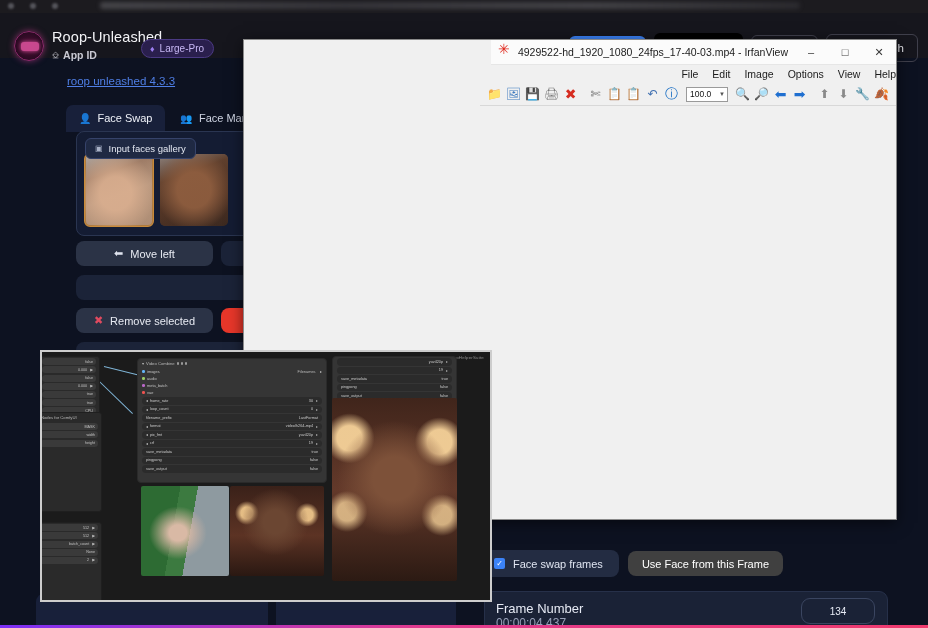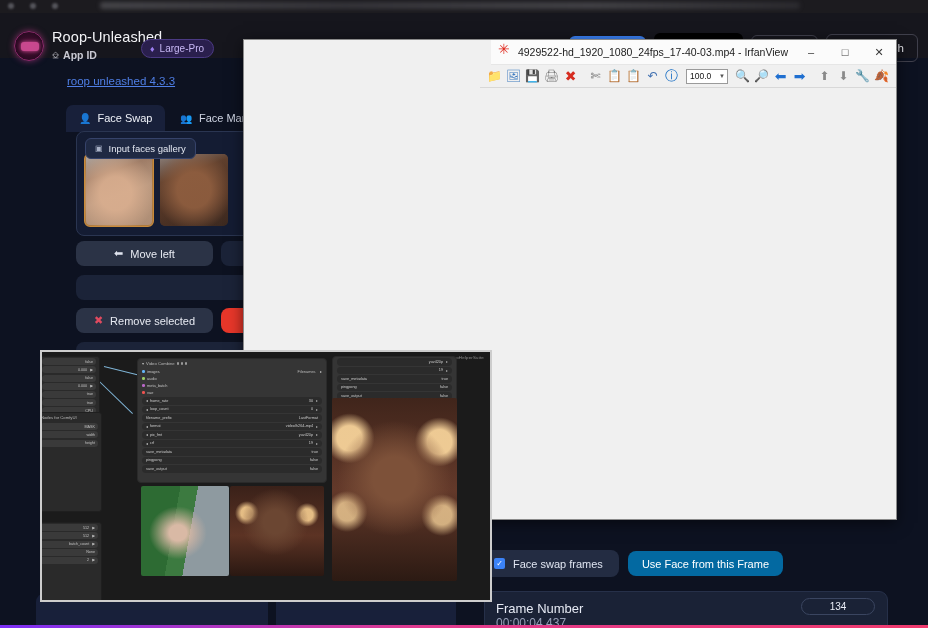--- a/index.html
+++ b/index.html
@@ -264,31 +264,31 @@
   }
   .chk { width:11px; height:11px; border-radius:2px; background:#3b82f6; color:#fff;
     font-size:8px; display:flex; align-items:center; justify-content:center; }
   .btn-refresh {
     display:flex; align-items:center; justify-content:center; gap:8px;
     background:#4a5468; color:#f1f3f8; border:none; border-radius:8px;
     height:27px; width:124px; font-size:11px; font-family:inherit; cursor:pointer;
   }
   .ref-ic { width:11px; height:11px; background:#5aa9f5; border-radius:2px; }
   .btn-useface {
-    background:#0369a1; color:#fff; border:none; border-radius:8px;
+    background:#404040; color:#fff; border:none; border-radius:8px;
     height:25px; padding:0 14px; font-size:11px; font-family:inherit; cursor:pointer;
   }
   .frame-card {
     position:absolute; left:484px; top:578px; width:404px; height:50px;
     background:#1a2236; border:1px solid #263049; border-radius:9px;
   }
   .frame-label { position:absolute; left:11px; top:9px; font-size:13px; color:#e6eaf4; }
   .frame-time { position:absolute; left:11px; top:24px; font-size:12px; color:#97a0b8; }
   .frame-num {
-    position:absolute; right:12px; top:6px; width:74px; height:17px;
+    position:absolute; right:12px; top:6px; width:74px; height:26px;
     border:1px solid #3a4straight; border:1px solid #3a4560; border-radius:9px;
     display:flex; align-items:center; justify-content:center; font-size:10px; color:#e8ecf6;
   }
 
   .panel-ghost { position:absolute; background:#18203a; border-radius:9px; }
   .pink-bar { position:absolute; left:0; bottom:0; width:928px; height:3px;
     background:linear-gradient(90deg,#7b2ff7 0%, #e03a8f 45%, #ef3a6e 100%); }
 </style>
 </head>
 <body>
@@ -409,20 +409,28 @@
     <div class="irfan-title">
       <span class="irfan-ico"></span>
       <span class="irfan-title-text">4929522-hd_1920_1080_24fps_17-40-03.mp4 - IrfanView</span>
       <div class="win-ctrls">
         <div class="win-btn">–</div>
         <div class="win-btn">□</div>
         <div class="win-btn close">✕</div>
       </div>
     </div>
 
+    <div class="irfan-menu">
+      <span class="menu-item">File</span>
+      <span class="menu-item">Edit</span>
+      <span class="menu-item">Image</span>
+      <span class="menu-item">Options</span>
+      <span class="menu-item">View</span>
+      <span class="menu-item">Help</span>
+    </div>
 
     <div class="irfan-toolbar">
       <div class="tb" style="color:#e0a93b">📁</div>
       <div class="tb" style="color:#3f7bbf">🖼</div>
       <div class="tb" style="color:#6d7b8a">💾</div>
       <div class="tb" style="color:#7a7a7a">🖨</div>
       <div class="tb" style="color:#d62c20; font-size:14px">✖</div>
       <div class="tb-sep"></div>
       <div class="tb" style="color:#6b6b6b">✄</div>
       <div class="tb" style="color:#4a7fb5">📋</div>

